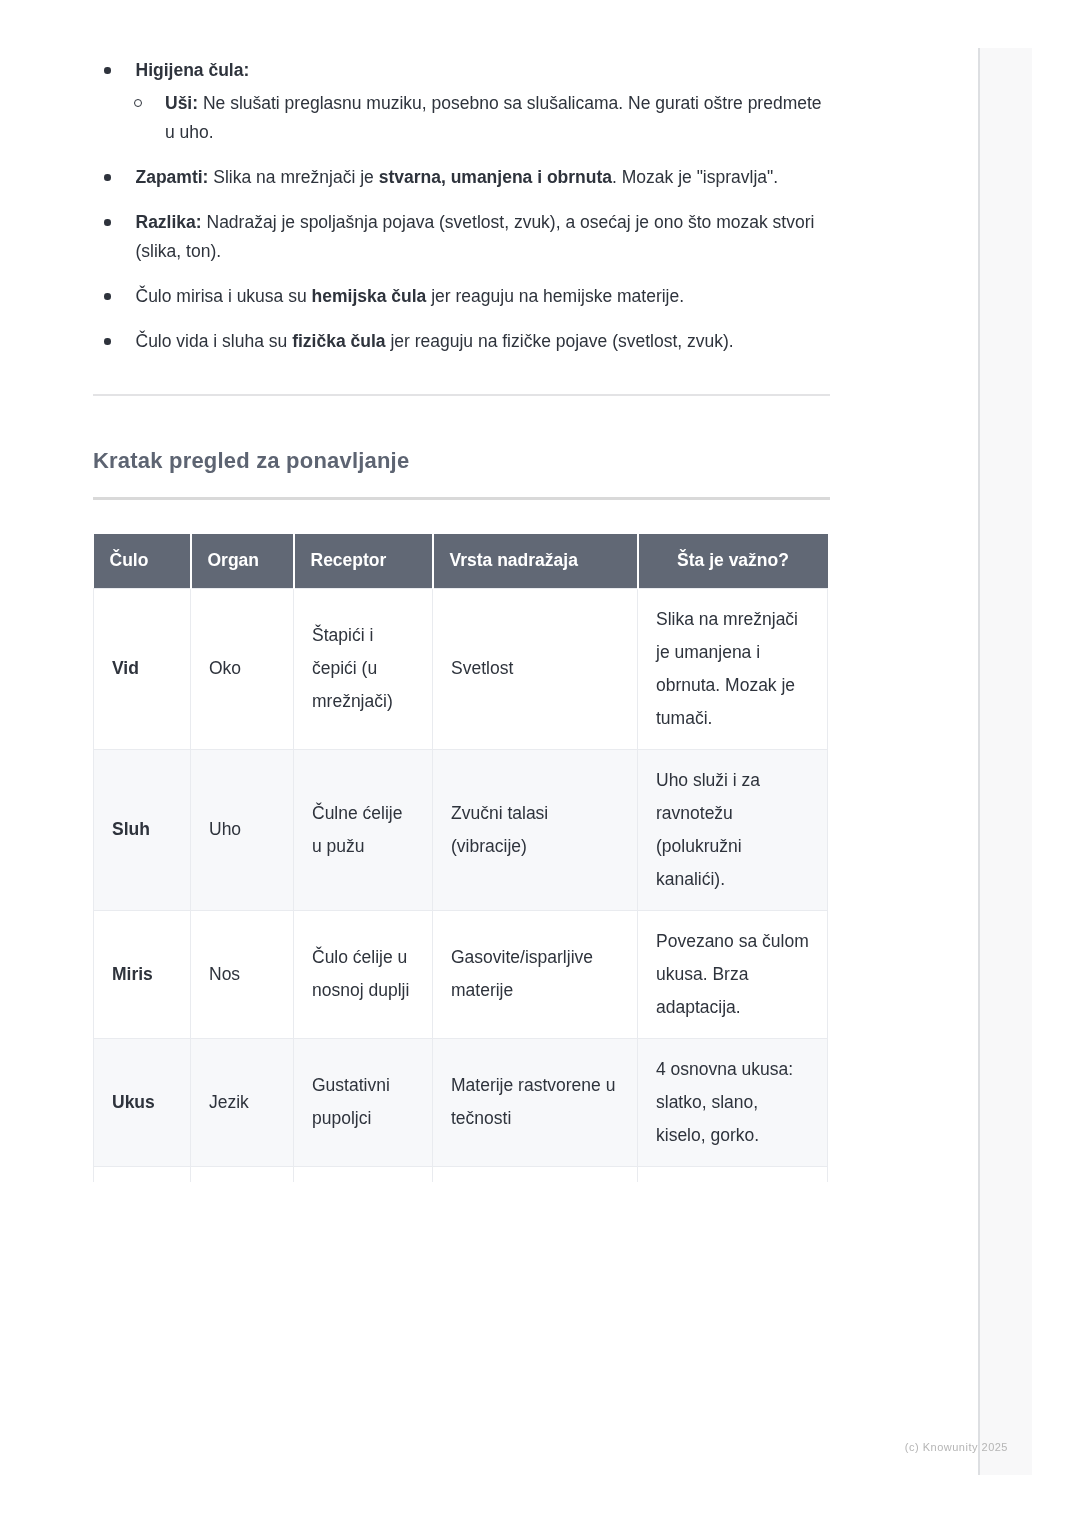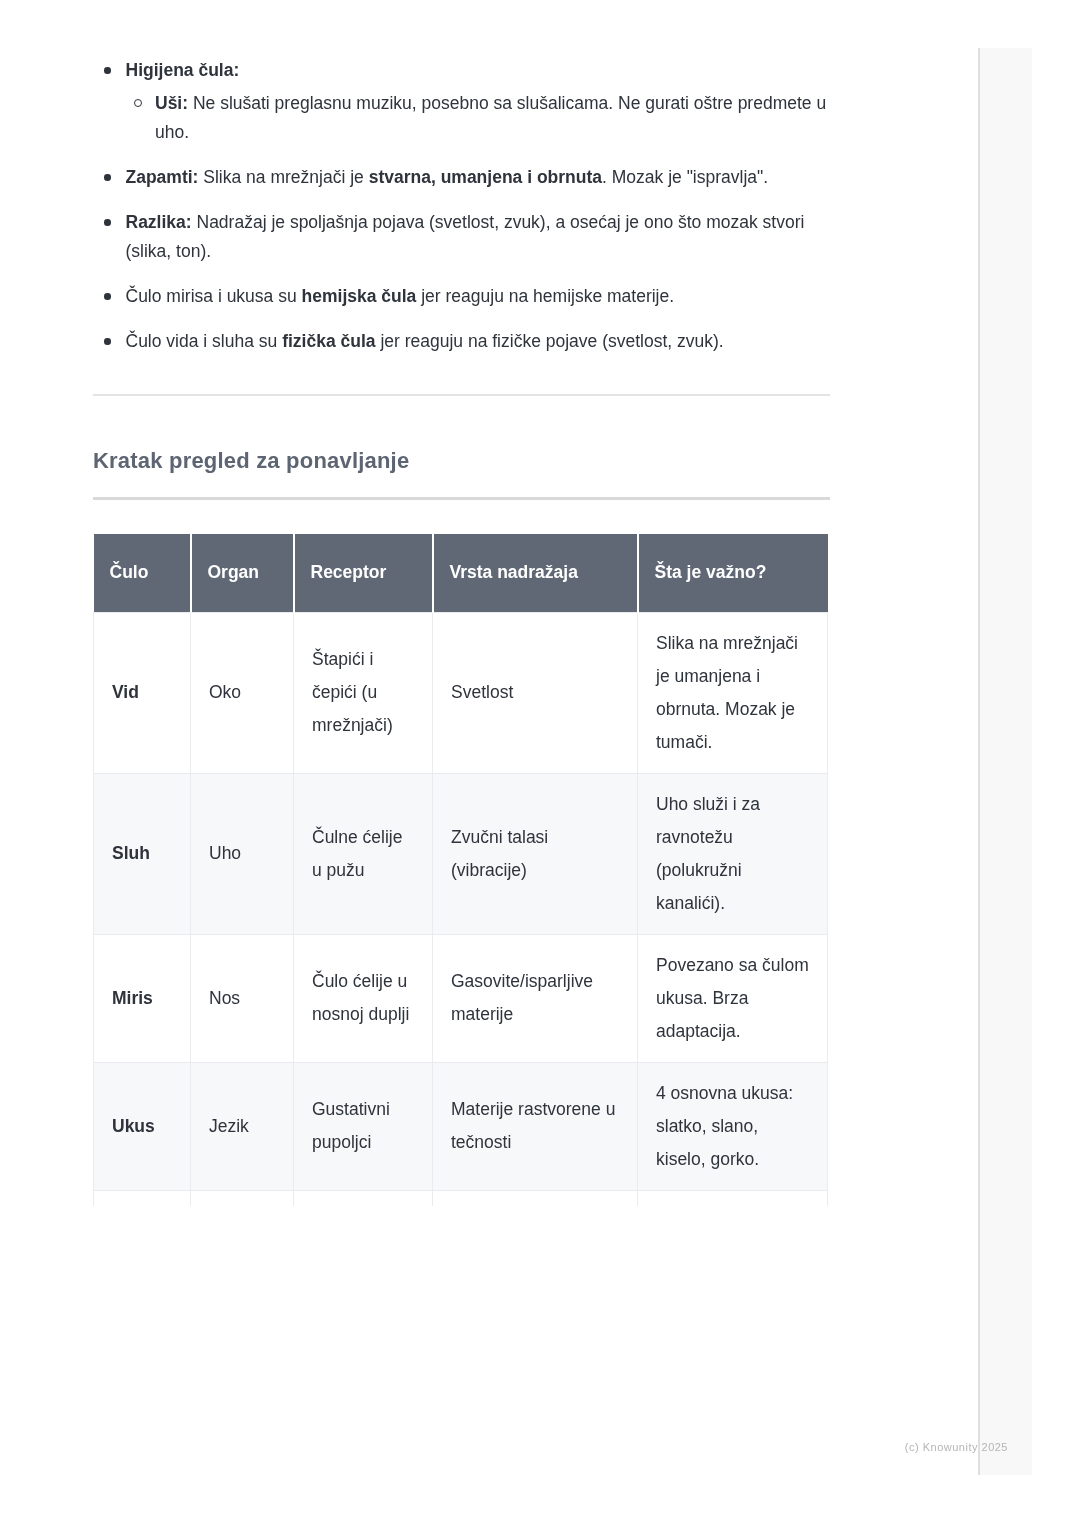--- a/index.html
+++ b/index.html
@@ -29,21 +29,21 @@
     padding-top:56px;
     color:var(--text);
     font-size:17.5px;
     line-height:29px;
   }
   ul{list-style:none;margin:0;padding:0;}
   .l1 > li{margin-bottom:16px;}
   .l2{margin:4px 0 8px 32px;}
   .l2 > li{margin-bottom:24px;}
   .l2 > li:last-child{margin-bottom:0;}
-  .li-row{display:flex;align-items:flex-start;}
+  .li-row{display:flex;align-items:flex-start;gap:10px;}
   .dot{
     flex:none;width:6.5px;height:6.5px;border-radius:50%;
     background:var(--text);
     margin:11px 15px 0 11px;
   }
   .ring{
     flex:none;width:8px;height:8px;border-radius:50%;
     border:1.5px solid var(--text);
     margin:10px 13px 0 9px;
   }
@@ -69,26 +69,26 @@
     width:734px;
     table-layout:fixed;
     border-collapse:collapse;
     font-size:17.5px;
   }
   table.senses th{
     background:var(--header-bg);
     color:var(--header-text);
     font-weight:700;
     text-align:left;
-    height:78px;
+    height:54px;
     padding:0 16px;
     border:none;
     border-right:2px solid #ffffff;
   }
-  table.senses th:last-child{border-right:none;}
+  table.senses th:last-child{border-right:none;text-align:center;}
   table.senses td{
     border:1px solid var(--border);
     padding:14px 18px;
     vertical-align:middle;
     line-height:33px;
     color:var(--text);
   }
   table.senses tbody tr:nth-child(even){background:var(--row-alt);}
   table.senses td.sense{font-weight:700;}
   tr.partial td{height:16px;padding:0;border-bottom:none;background:#ffffff;}

